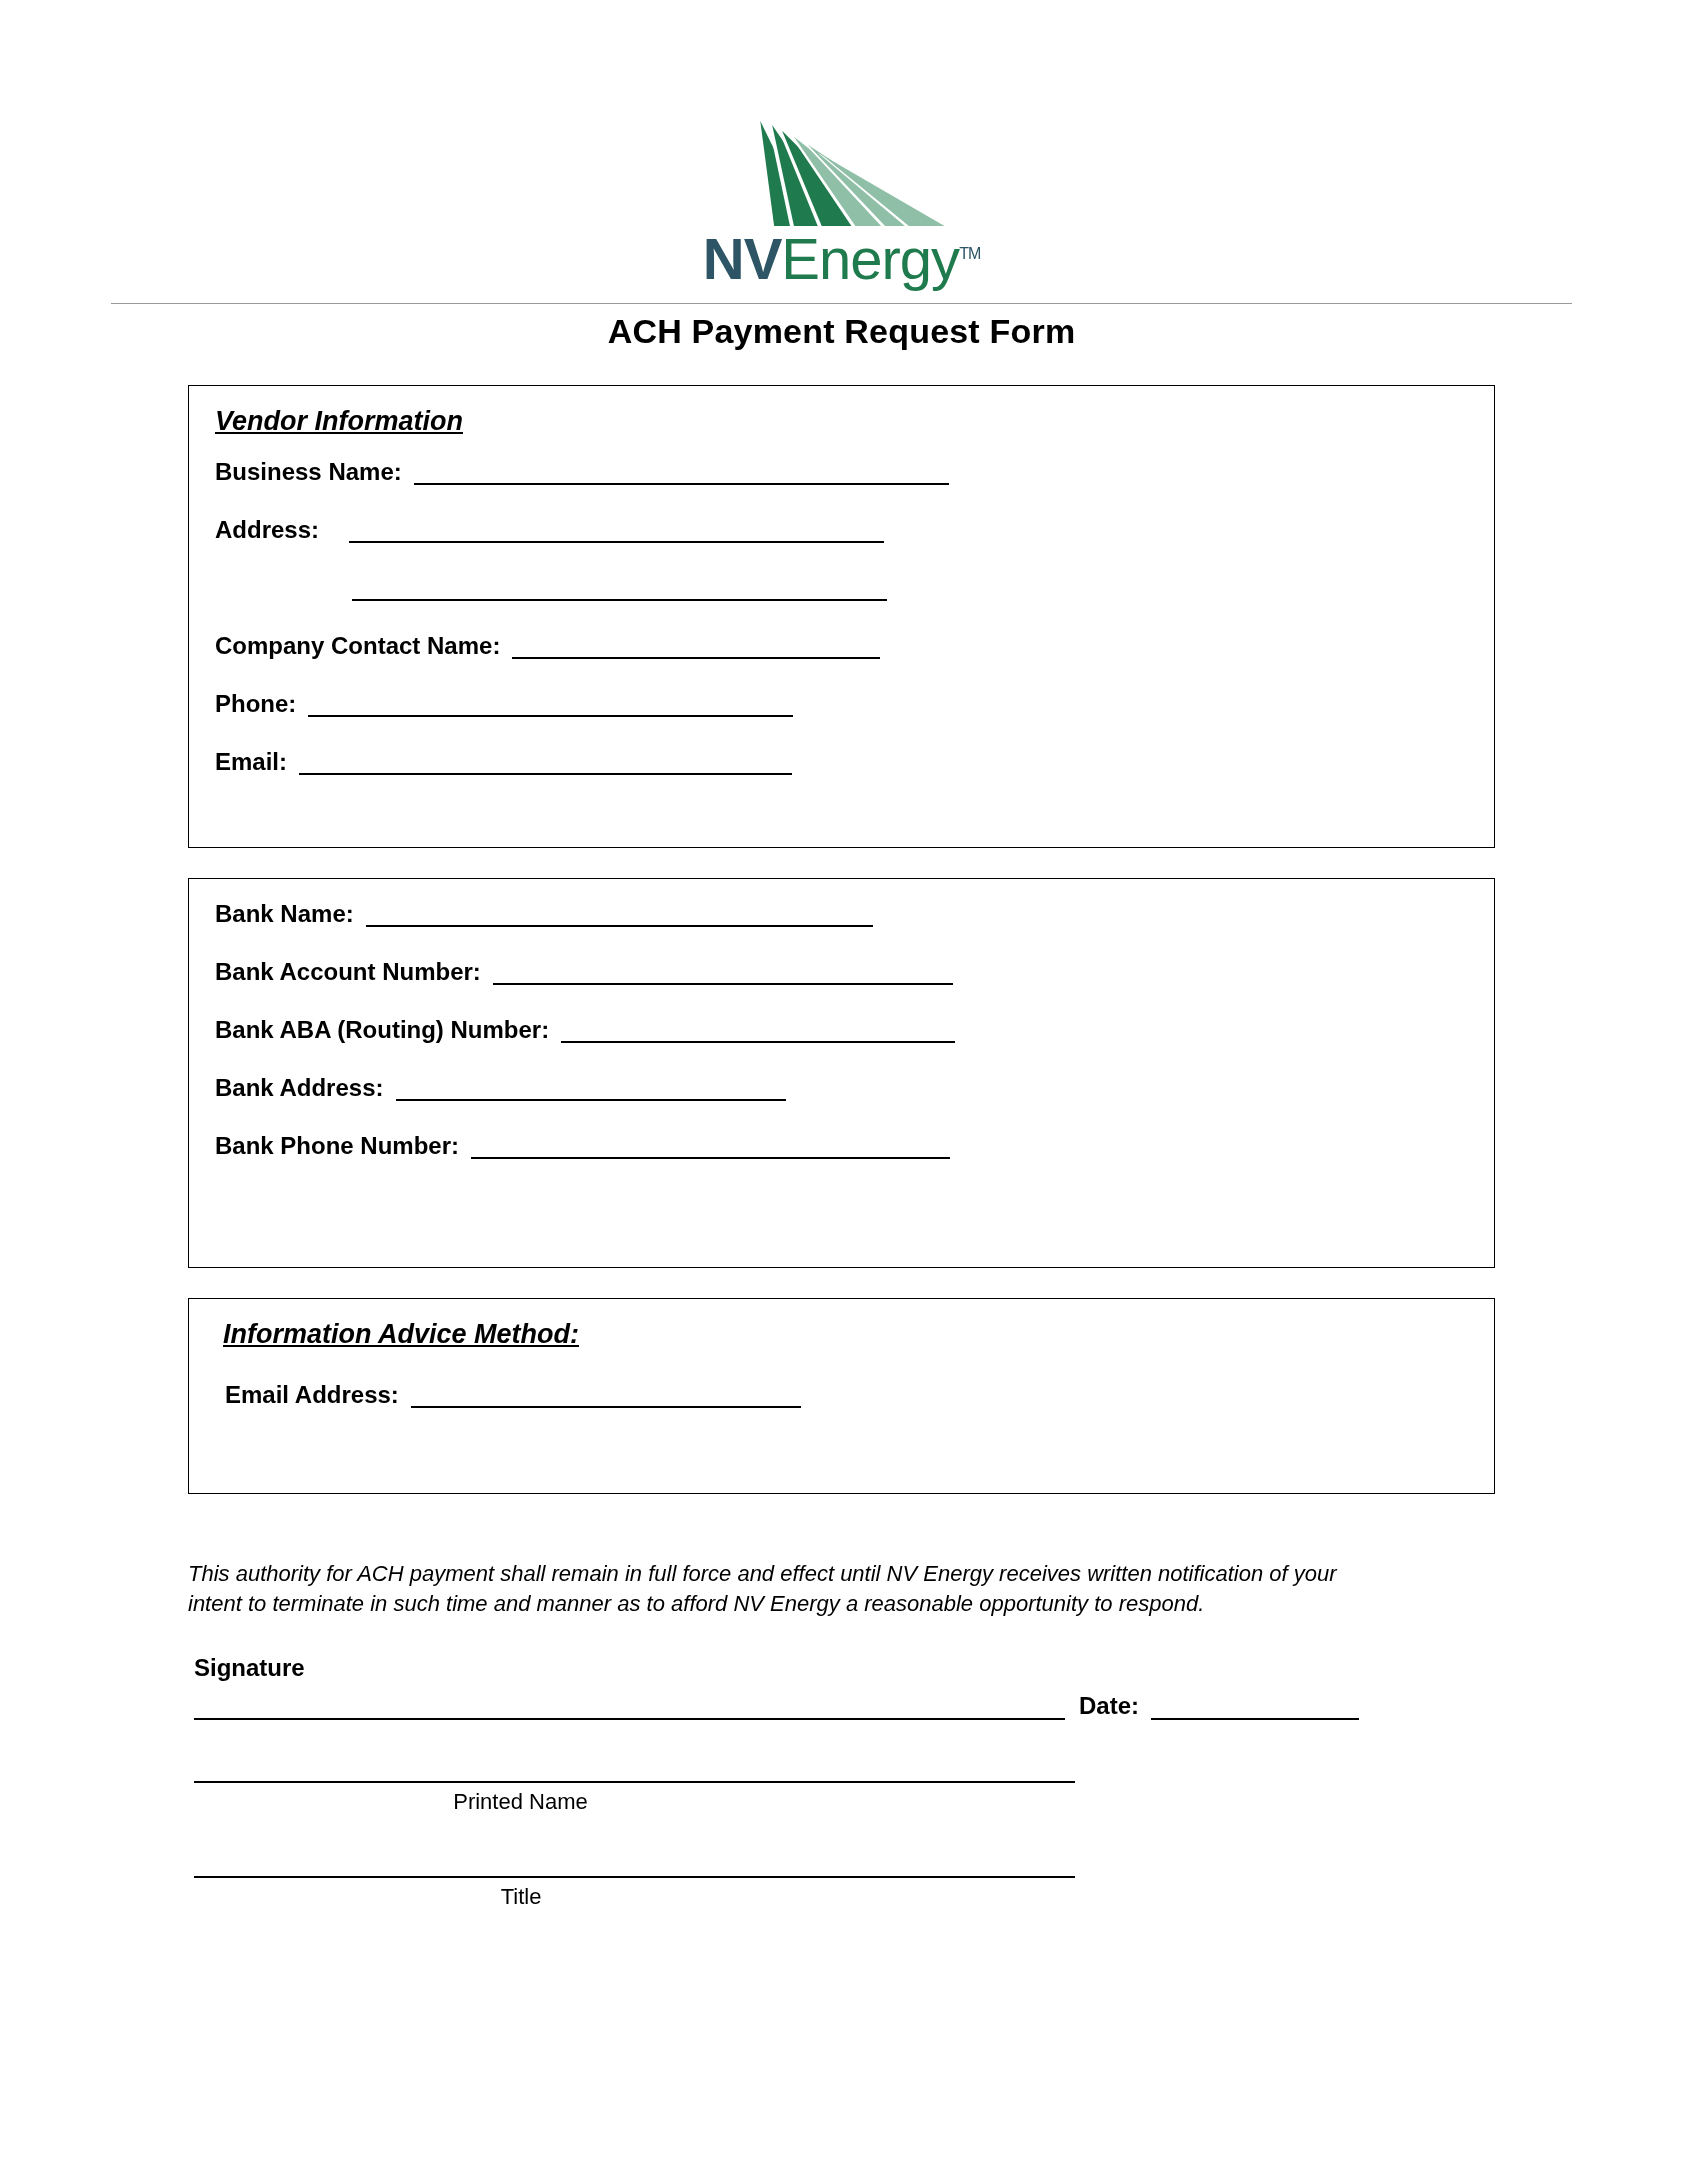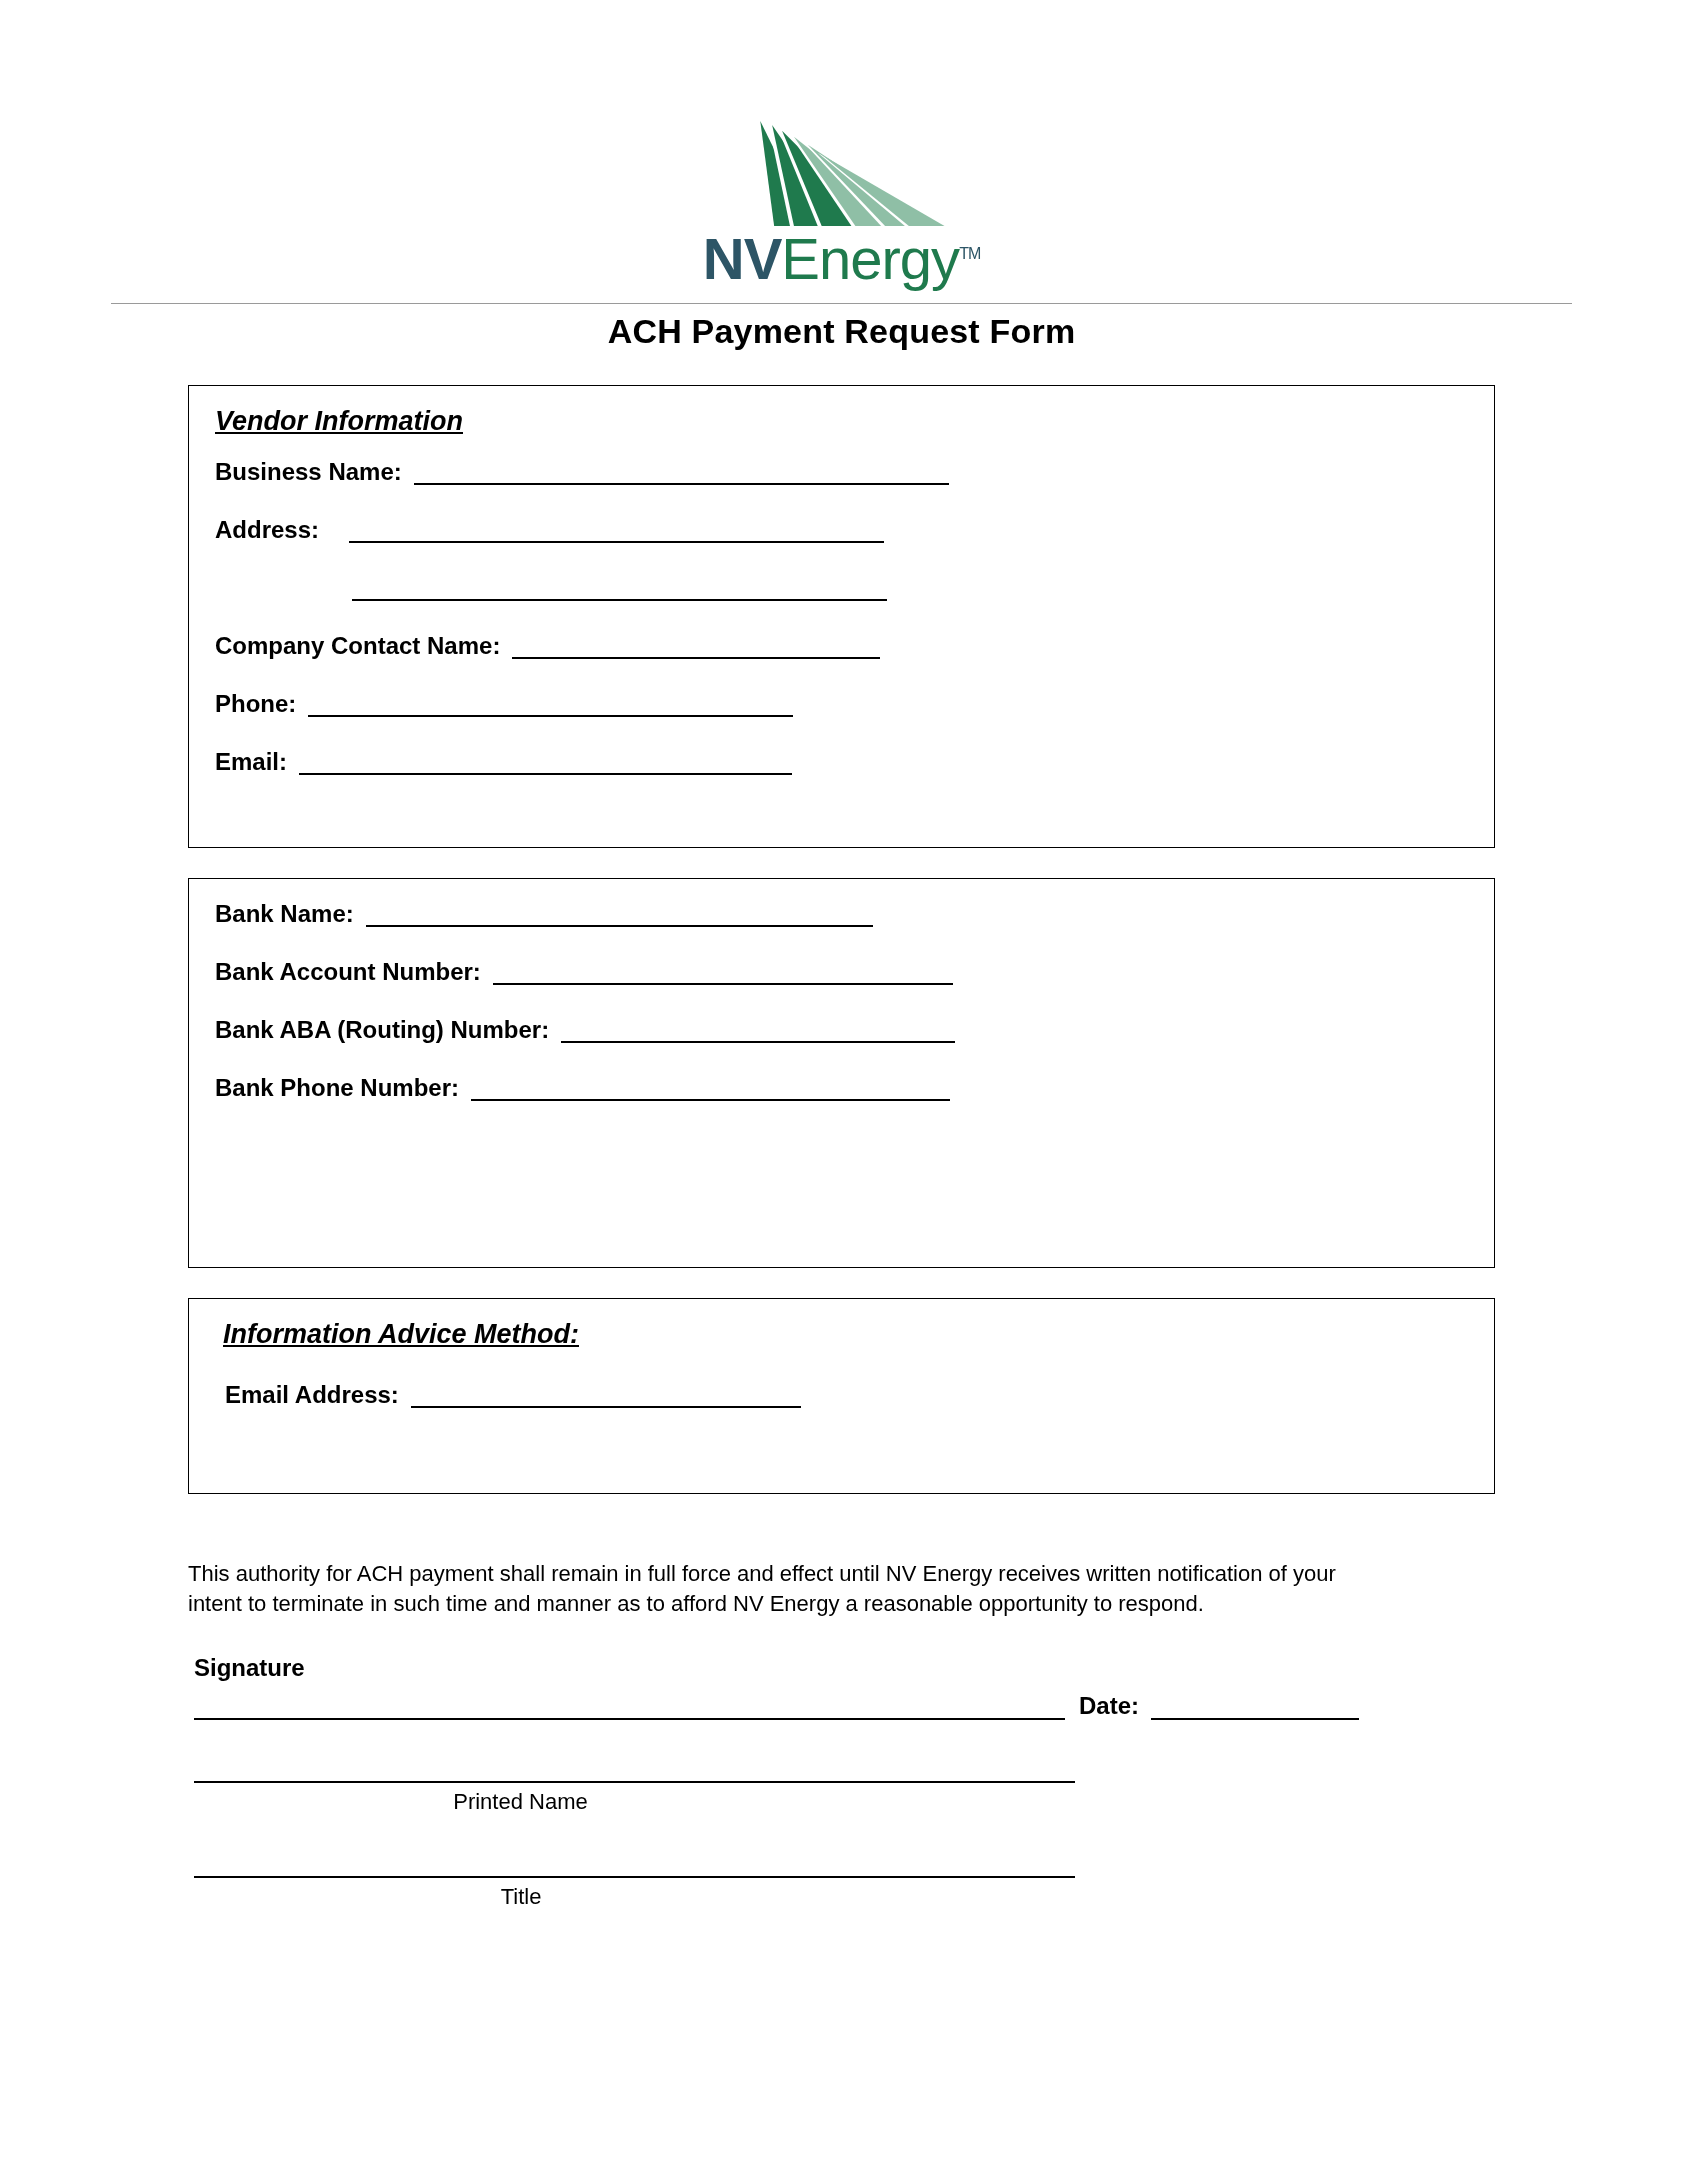--- a/index.html
+++ b/index.html
@@ -120,20 +120,21 @@
   .field-row.remit {
     padding-left: 36px;
     margin-top: 30px;
   }
 
   
   .legal {
     width: 1198px;
     margin: 65px auto 0 188px;
     font-size: 22px;
+    font-style: italic;
     line-height: 1.38;
   }
 
   
   .sig-wrap {
     margin-left: 194px;
     margin-top: 34px;
   }
   .sig-label {
     font-size: 24px;
@@ -254,20 +255,24 @@
     <div class="field-row">
       <span class="field-label">Bank Account Number:</span>
       <span class="blank" style="width:460px"></span>
     </div>
 
     <div class="field-row">
       <span class="field-label">Bank ABA (Routing) Number:</span>
       <span class="blank" style="width:394px"></span>
     </div>
 
+    <div class="field-row">
+      <span class="field-label">Bank Address:</span>
+      <span class="blank" style="width:390px"></span>
+    </div>
 
     <div class="field-row tight">
       <span class="field-label">Bank Phone Number:</span>
       <span class="blank" style="width:479px"></span>
     </div>
   </div>
 
   <div class="box box-remit">
     <div class="section-heading indented">Information Advice Method:</div>
     <div class="field-row remit">

